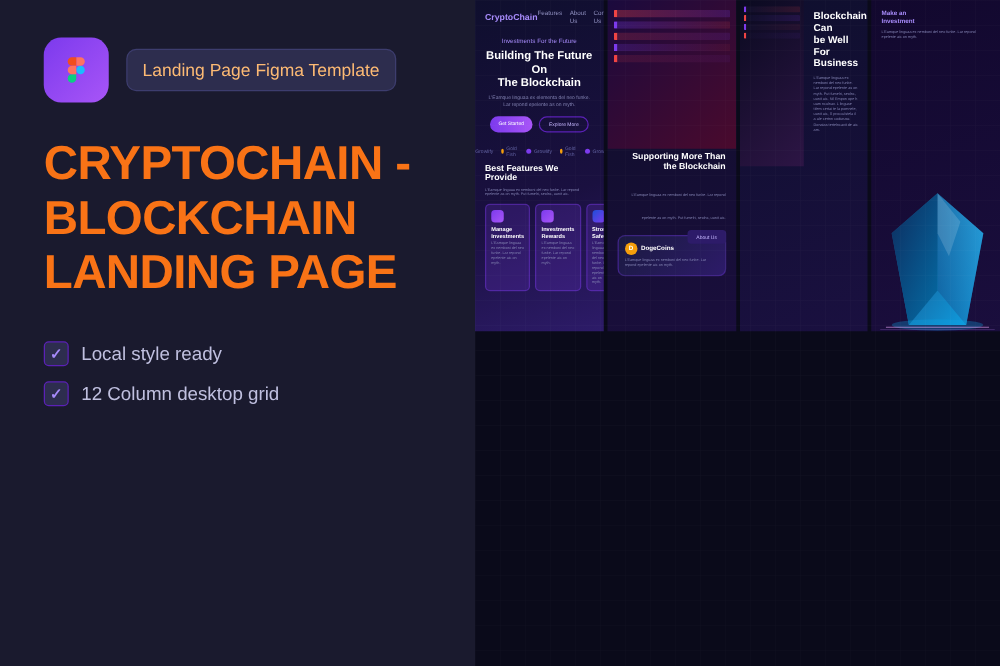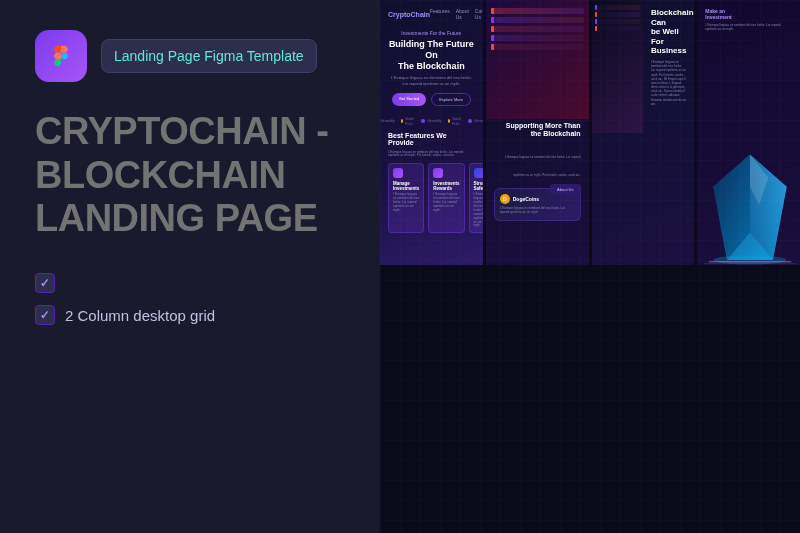--- a/index.html
+++ b/index.html
@@ -44,29 +44,29 @@
     .figma-icon svg {
       width: 30px;
       height: 30px;
     }
 
     .badge {
       background: #2d2d4e;
       border: 1px solid #3d3d6e;
       border-radius: 8px;
       padding: 8px 12px;
-      color: #5eead4;
+      color: #fdba74;
       font-size: 14px;
       font-weight: 500;
     }
 
     .main-title {
       font-size: 38px;
       font-weight: 900;
-      color: #737373;
+      color: #f97316;
       line-height: 1.15;
       text-transform: uppercase;
       letter-spacing: -0.5px;
       margin-bottom: 32px;
     }
 
     .features-list {
       list-style: none;
       display: flex;
       flex-direction: column;
@@ -390,24 +390,25 @@
 
   <h1 class="main-title">
     <span style="white-space: pre-line;">CryptoChain -
 Blockchain
 Landing Page</span>
   </h1>
 
   <ul class="features-list">
     <li>
       <span class="check-icon"></span>
+      <span>Local style ready</span>
     </li>
     <li>
       <span class="check-icon"></span>
-      <span>2 Column desktop grid</span>
+      <span>12 Column desktop grid</span>
     </li>
   </ul>
 </div>
 
 <div class="right-panel">
   <div class="preview-container">
 
     <div class="preview-tl">
       <div class="prev-nav">
         <span class="prev-nav-brand">CryptoChain</span>

